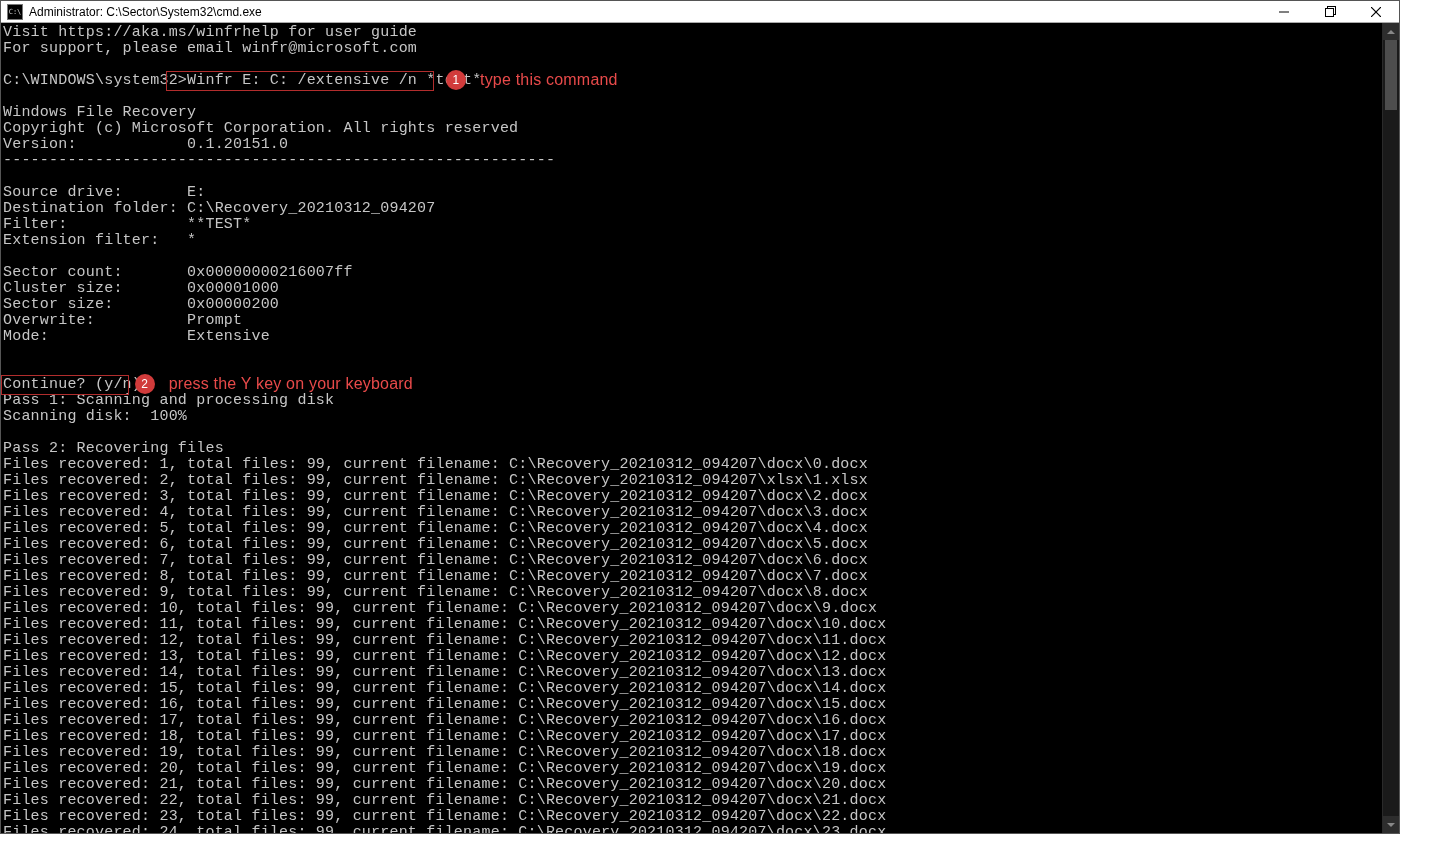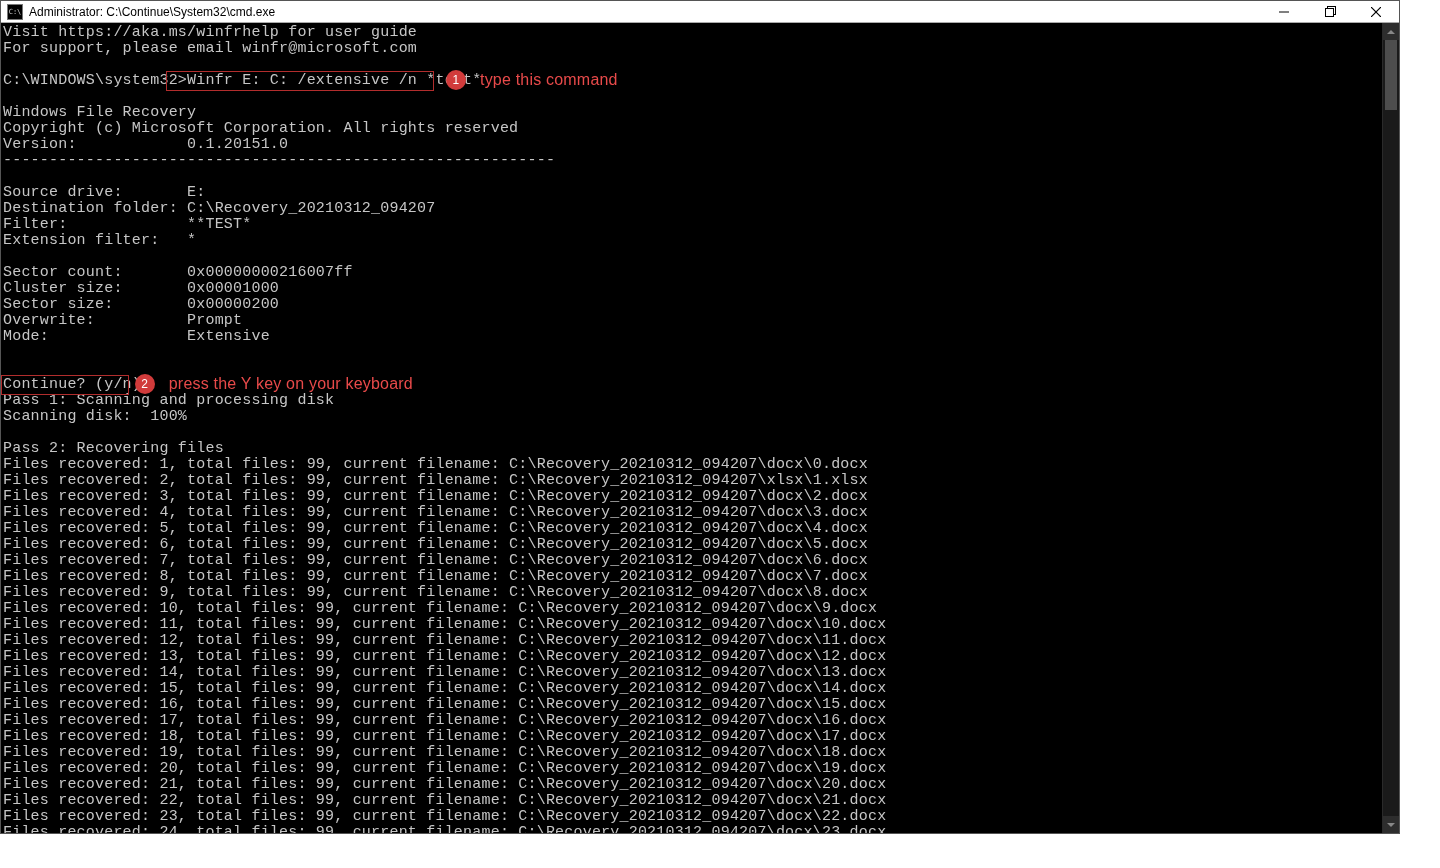--- a/index.html
+++ b/index.html
@@ -128,21 +128,21 @@
     font-family: "Segoe UI", sans-serif;
   }
 </style>
 </head>
 <body>
 
 <div class="window">
 
   <div class="titlebar">
     <div class="titlebar-icon">C:\</div>
-    <div class="titlebar-title">Administrator: C:\Continue\System32\cmd.exe</div>
+    <div class="titlebar-title">Administrator: C:\Sector\System32\cmd.exe</div>
     <div class="titlebar-spacer"></div>
     <div class="titlebar-btn">
       <svg width="10" height="10" viewBox="0 0 10 10">
           <line x1="0" y1="5" x2="10" y2="5" stroke="#000" stroke-width="1"></line>
         </svg>
     </div>
     <div class="titlebar-btn">
       <svg width="11" height="11" viewBox="0 0 11 11">
         <rect x="2.5" y="0.5" width="8" height="8" fill="none" stroke="#000" stroke-width="1"></rect>
         <rect x="0.5" y="2.5" width="8" height="8" fill="#fff" stroke="#000" stroke-width="1"></rect>

